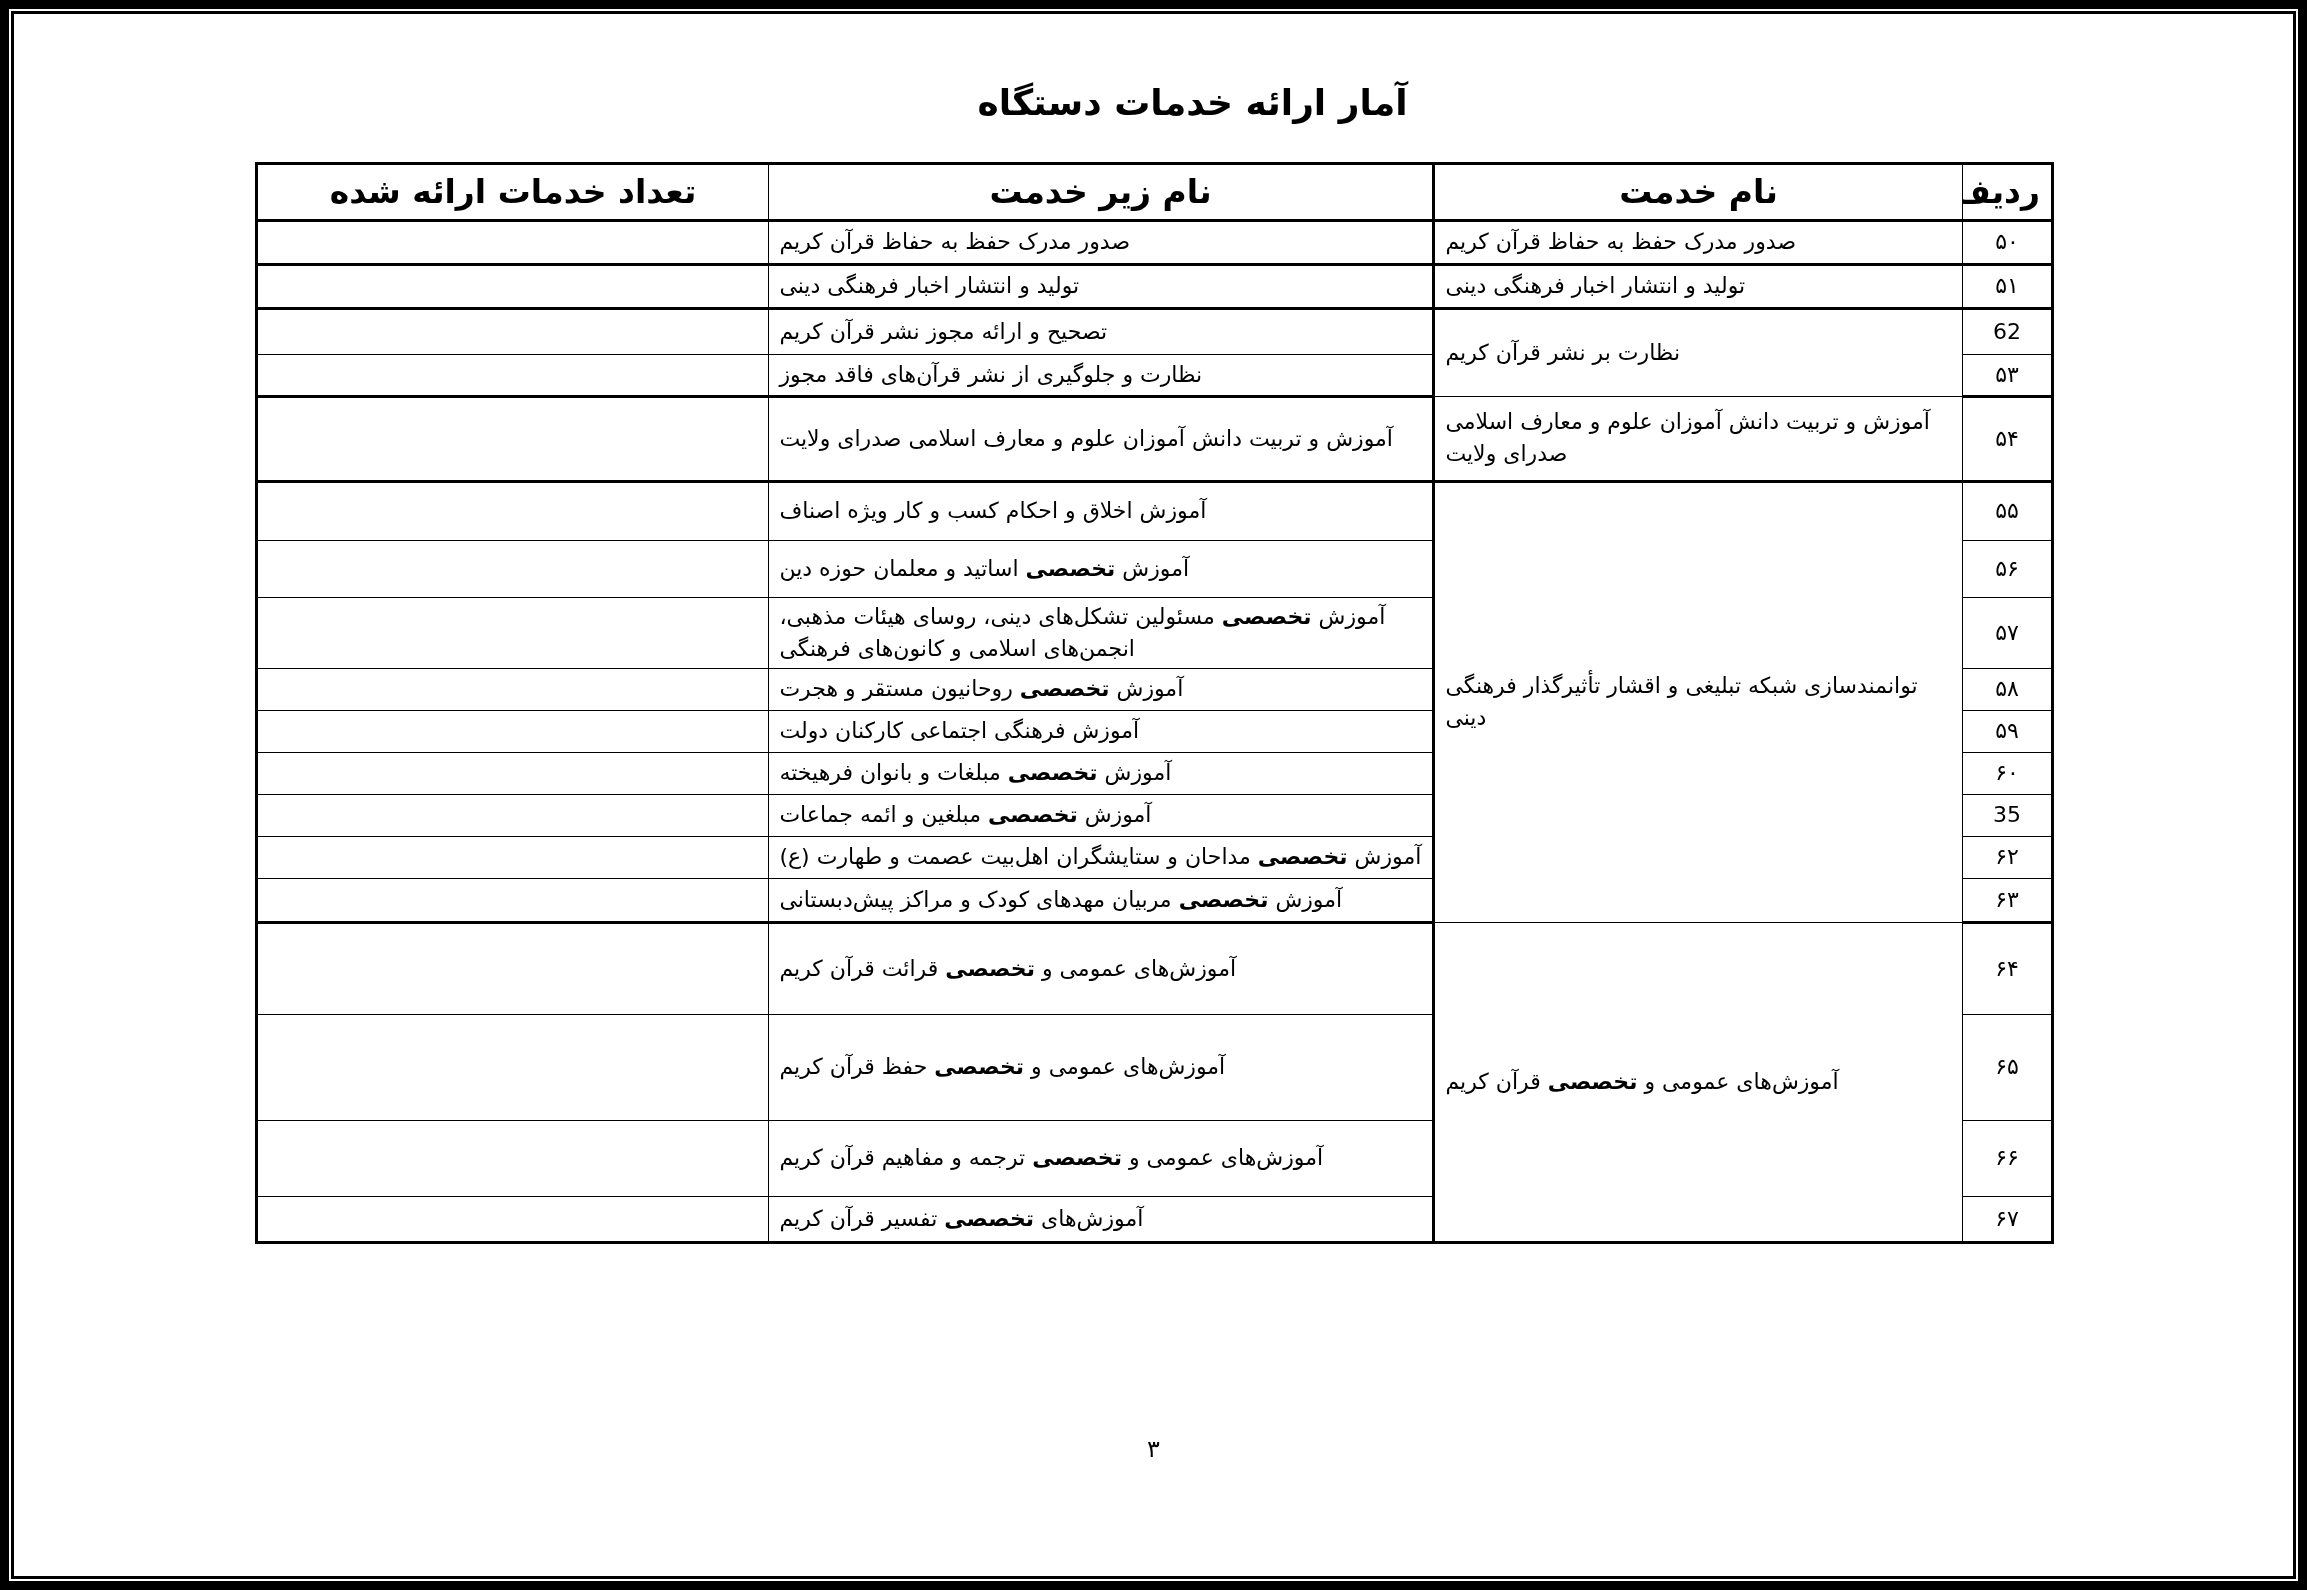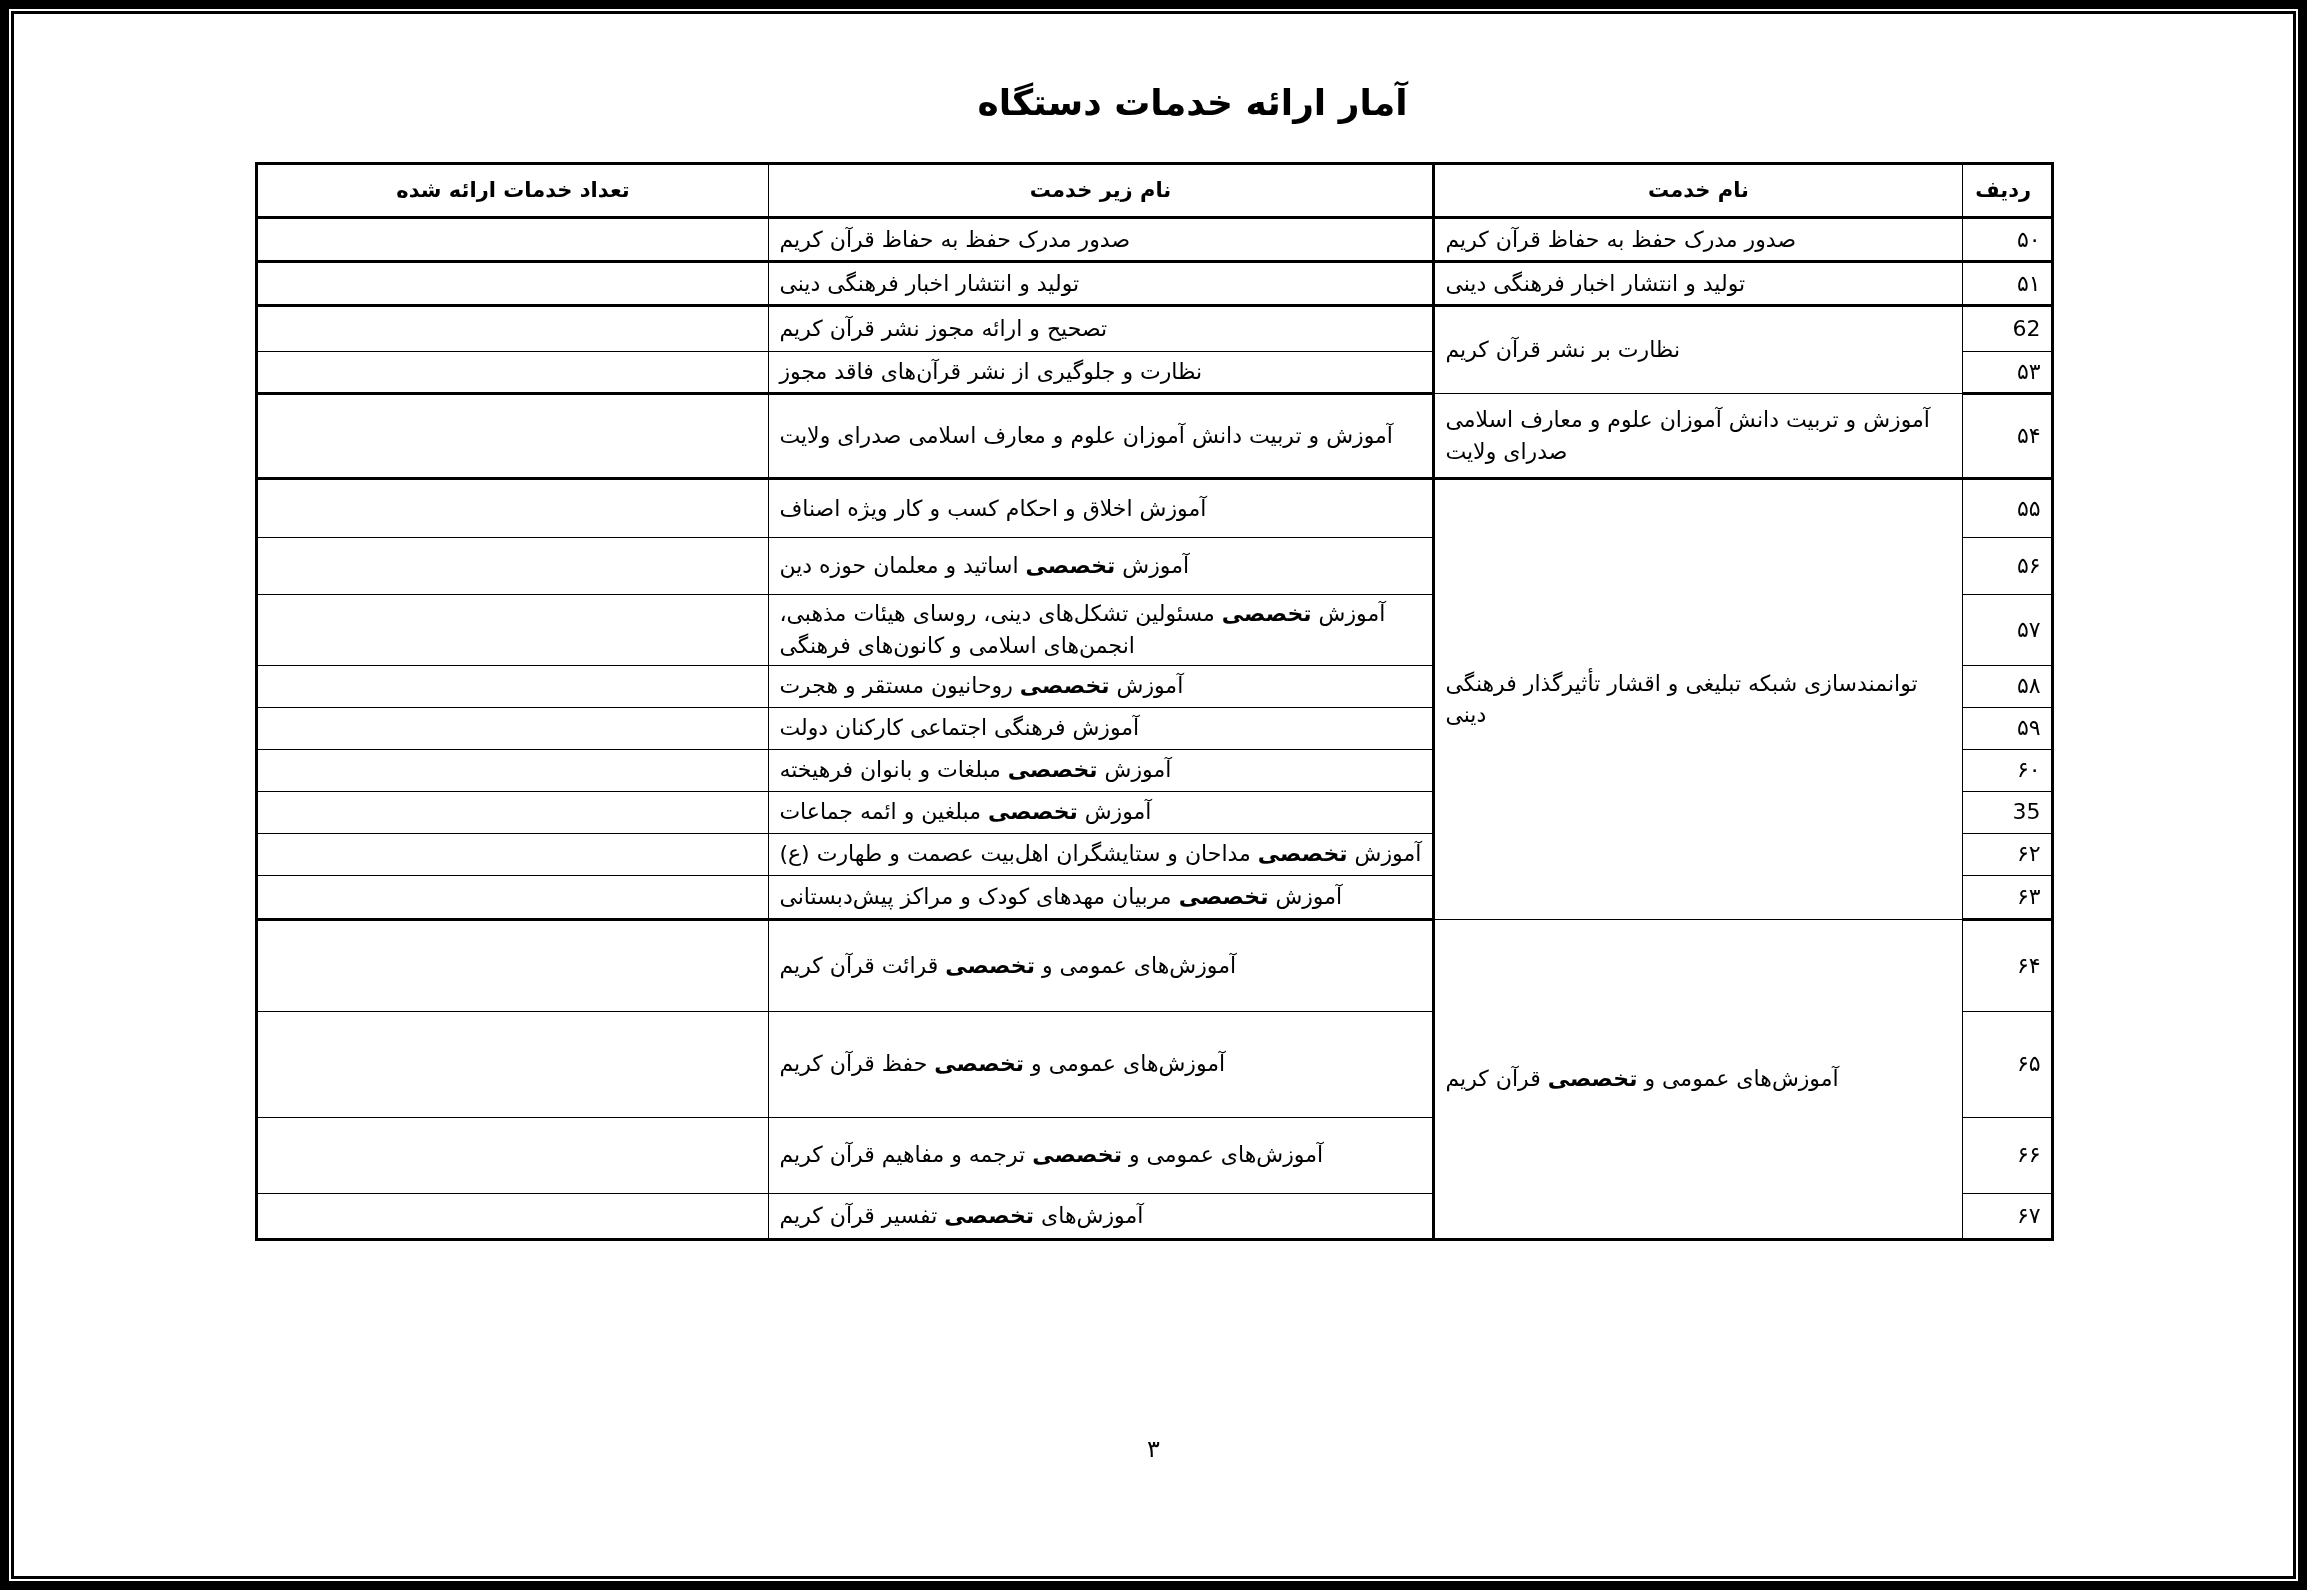--- a/index.html
+++ b/index.html
@@ -44,32 +44,33 @@
   }
   .services-table th, .services-table td {
     border: 1.5px solid #000000;
     padding: 3px 10.4px;
     vertical-align: middle;
     font-size: 22px;
     line-height: 1.45;
     overflow: hidden;
   }
   .services-table thead th {
-    font-size: 21px;
+    font-size: 33px;
     font-weight: bold;
     text-align: center;
     border-bottom-width: 3.7px;
-    padding: 3px 20px;
+    padding: 3px 11px;
   }
   
   .services-table .v-thick { border-left-width: 3.7px; }
   
   .services-table tr.group-end > th,
   .services-table tr.group-end > td { border-bottom-width: 3.7px; }
   .no-cell {
+    text-align: center;
     padding: 3px 4.4px;
   }
   .service-cell, .sub-cell { text-align: left; }
   .count-cell { }
   .page-number {
     position: absolute;
     top: 1420px;
     left: 0;
     width: 100%;
     text-align: center;

